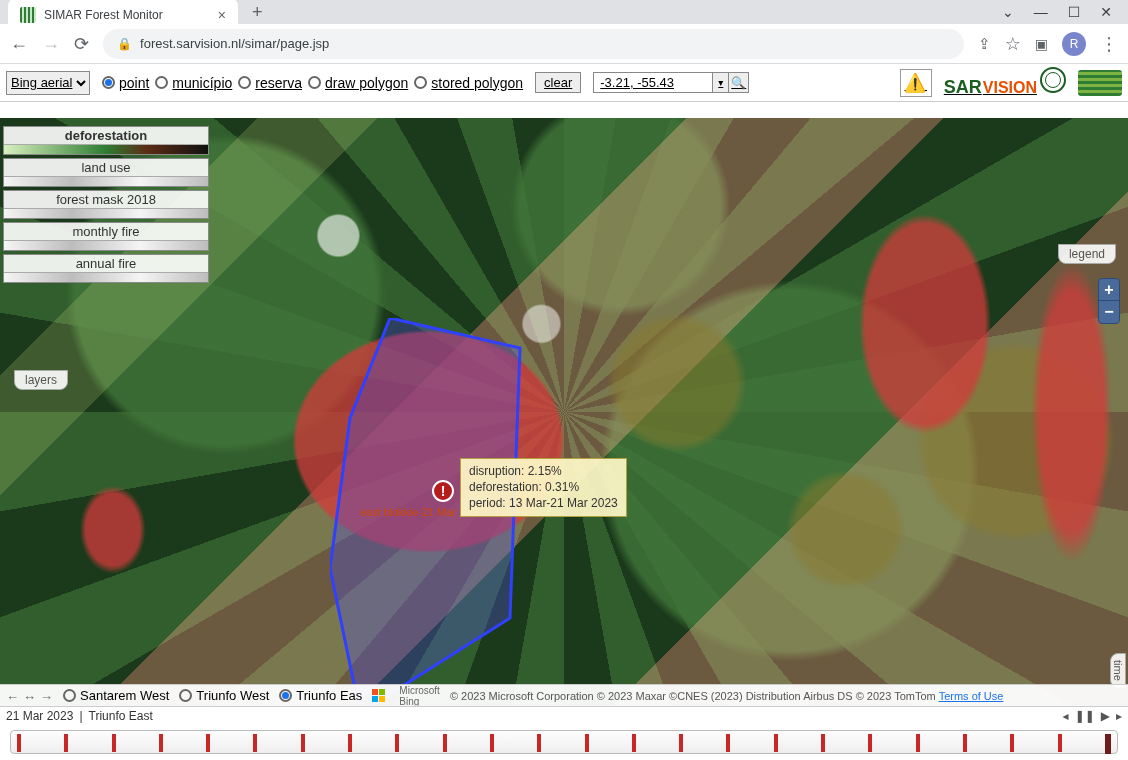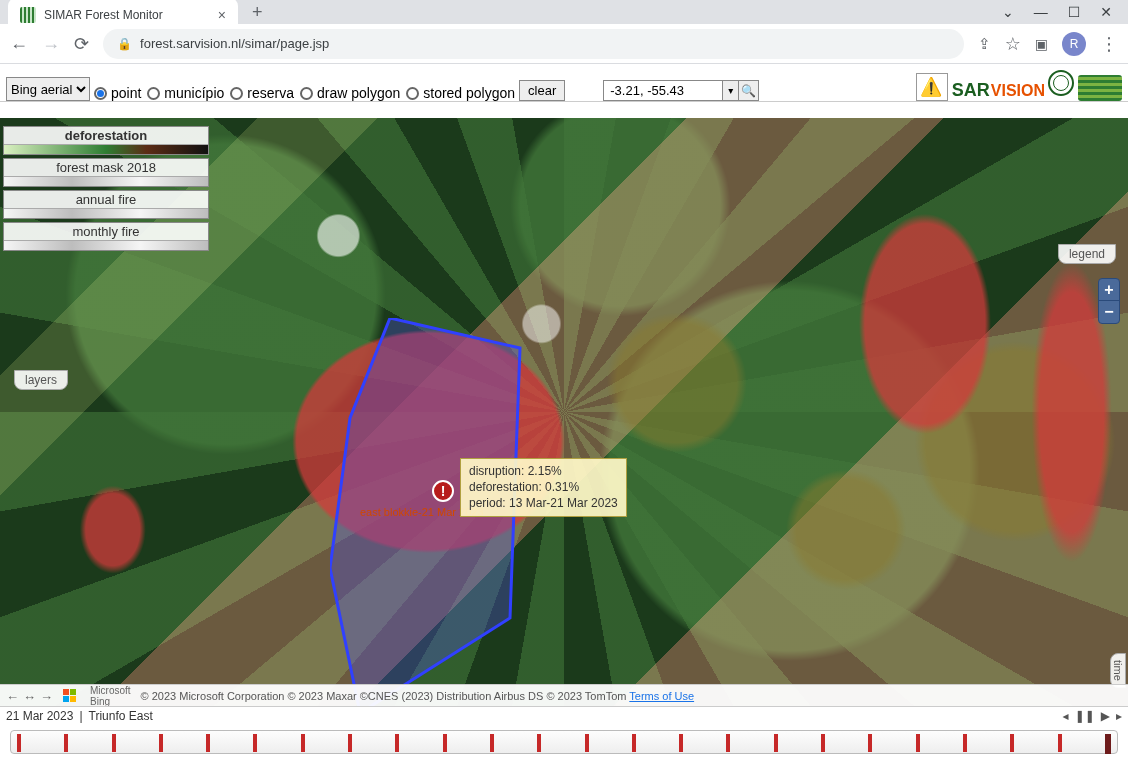--- a/index.html
+++ b/index.html
@@ -17,28 +17,28 @@
 
 .addr-bar { height: 40px; background: #fff; display: flex; align-items: center; padding: 0 10px; gap: 14px; border-bottom: 1px solid #dadce0; }
 .nav-ico { color: #5f6368; font-size: 18px; cursor: pointer; }
 .nav-ico.disabled { color: #bdc1c6; }
 .url-field { flex: 1; height: 30px; background: #f1f3f4; border-radius: 15px; display: flex; align-items: center; padding: 0 14px; gap: 8px; font-size: 13px; color: #3c4043; }
 .lock { font-size: 12px; color: #5f6368; }
 .addr-right { display: flex; gap: 14px; align-items: center; }
 .profile { width: 24px; height: 24px; border-radius: 50%; background: #7986cb; color: #fff; display: flex; align-items: center; justify-content: center; font-size: 12px; }
 
 
-.app-bar { height: 38px; display: flex; align-items: flex-end; padding: 0 6px; gap: 4px; border-bottom: 1px solid #ccc; }
+.app-bar { height: 38px; display: flex; align-items: center; padding: 0 6px; gap: 12px; border-bottom: 1px solid #ccc; text-decoration: underline; }
 .basemap-sel { height: 24px; font-size: 13px; border: 1px solid #888; background: #eee; }
 .radio-grp { display: flex; align-items: center; gap: 6px; font-size: 14px; }
 .radio-grp label { display: flex; align-items: center; gap: 4px; cursor: pointer; }
 .radio { width: 13px; height: 13px; border: 2px solid #666; border-radius: 50%; display: inline-block; }
 .radio.on::after { content: ""; display: block; width: 7px; height: 7px; background: #1a73e8; border-radius: 50%; margin: 1px; }
 .btn-clear { border: 1px solid #888; background: #eee; padding: 2px 8px; font-size: 13px; cursor: pointer; }
-.coord-box { display: flex; border: 1px solid #888; margin-left: 34px; }
+.coord-box { display: flex; border: 1px solid #888; }
 .coord-input { width: 118px; padding: 2px 6px; font-size: 13px; border: none; }
 .coord-dd { width: 16px; border-left: 1px solid #888; background: #eee; display: flex; align-items: center; justify-content: center; font-size: 10px; }
 .coord-search { width: 20px; border-left: 1px solid #888; background: #eee; display: flex; align-items: center; justify-content: center; font-size: 12px; }
 .spacer { flex: 1; }
 .alert-ico { width: 32px; height: 28px; border: 1px solid #999; display: flex; align-items: center; justify-content: center; font-size: 18px; }
 .sarvision { display: flex; align-items: baseline; font-weight: bold; gap: 1px; }
 .sar-sar { color: #1b5e20; font-size: 18px; }
 .sar-vision { color: #e65100; font-size: 16px; }
 .sar-radar { width: 26px; height: 26px; border: 2px solid #1b5e20; border-radius: 50%; margin-left: 2px; position: relative; }
 .sar-radar::before { content: ""; position: absolute; inset: 3px; border: 1px solid #1b5e20; border-radius: 50%; }
@@ -221,40 +221,58 @@
   </div>
   <div class="time-tab">time</div>
 </div>
 
 <div class="layers-panel" id="layers-panel">
     <div class="layer-row">
       <div class="layer-title active">deforestation</div>
       <div class="layer-grad grad-defo"></div>
     </div>
     <div class="layer-row">
+      <div class="layer-title">land use</div>
+      <div class="layer-grad grad-grey"></div>
+    </div>
+    <div class="layer-row">
       <div class="layer-title">forest mask 2018</div>
       <div class="layer-grad grad-grey"></div>
     </div>
     <div class="layer-row">
+      <div class="layer-title">monthly fire</div>
+      <div class="layer-grad grad-grey"></div>
+    </div>
+    <div class="layer-row">
       <div class="layer-title">annual fire</div>
-      <div class="layer-grad grad-grey"></div>
-    </div>
-    <div class="layer-row">
-      <div class="layer-title">monthly fire</div>
       <div class="layer-grad grad-grey"></div>
     </div>
   </div>
 <div class="layers-tab">layers</div>
 
 <div class="region-bar">
   <div class="rb-left-icons">
     <span>←</span>
     <span>↔</span>
     <span>→</span>
   </div>
+  <div id="region-radios" style="display:flex;gap:10px">
+      <label class="rb-radio">
+        <span class="radio"></span>
+        <span>Santarem West</span>
+      </label>
+      <label class="rb-radio">
+        <span class="radio"></span>
+        <span>Triunfo West</span>
+      </label>
+      <label class="rb-radio">
+        <span class="radio on"></span>
+        <span>Triunfo Eas</span>
+      </label>
+    </div>
   <div class="bing-logo">
     <span class="bing-sq">
         <i></i>
         <i></i>
         <i></i>
         <i></i>
       </span>
     <span style="white-space:pre-line">Microsoft
 Bing</span>
   </div>

